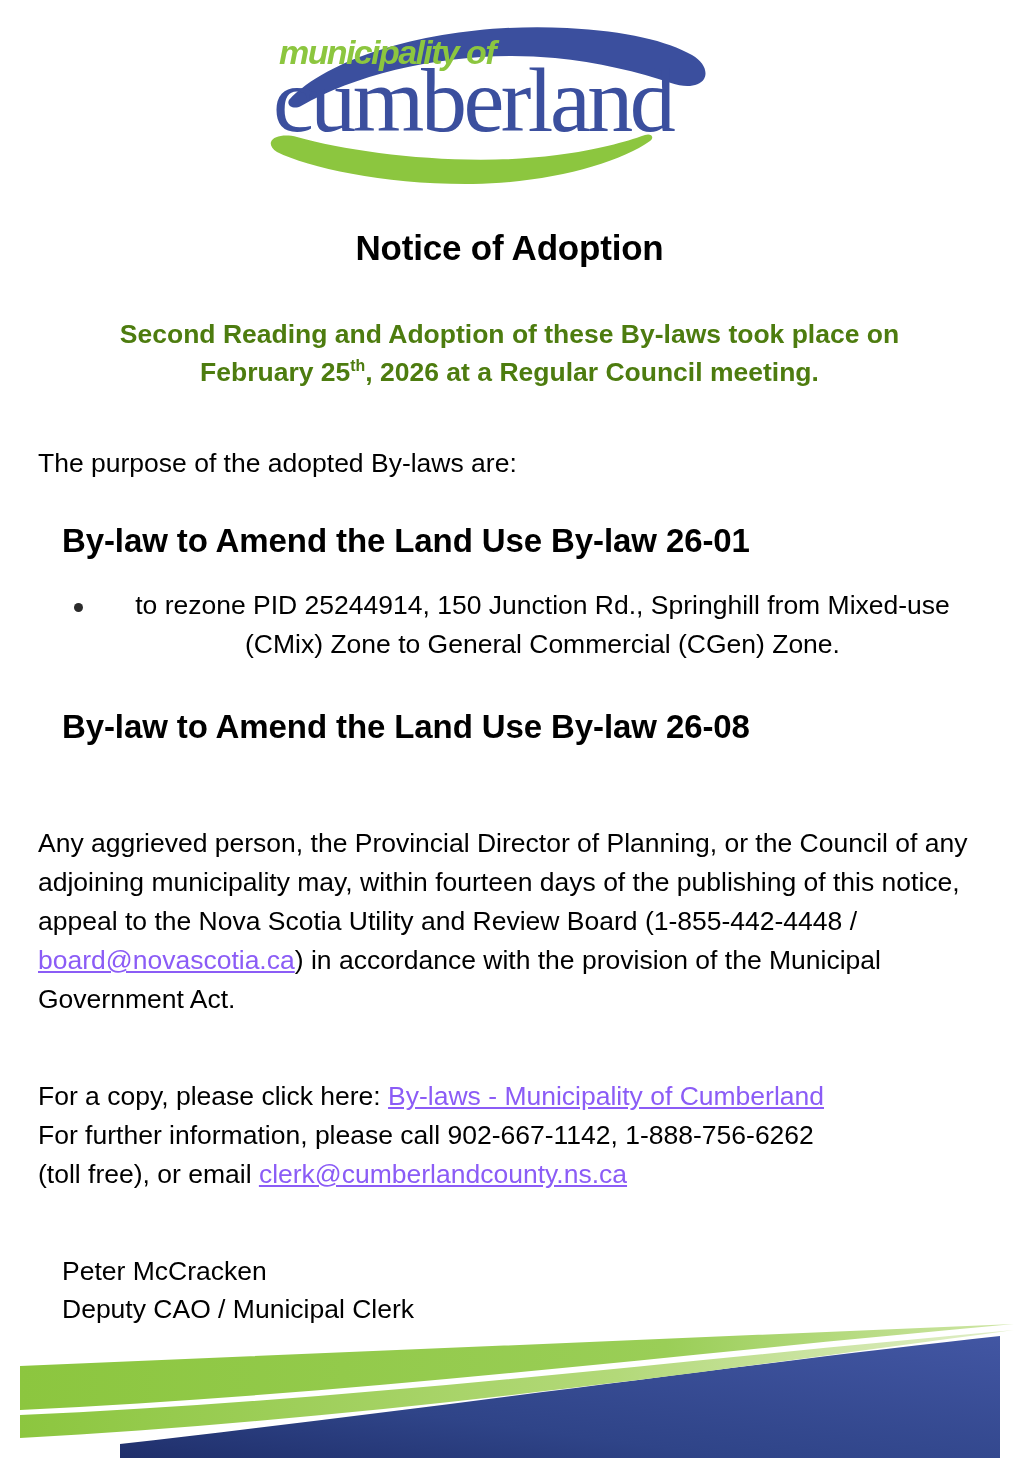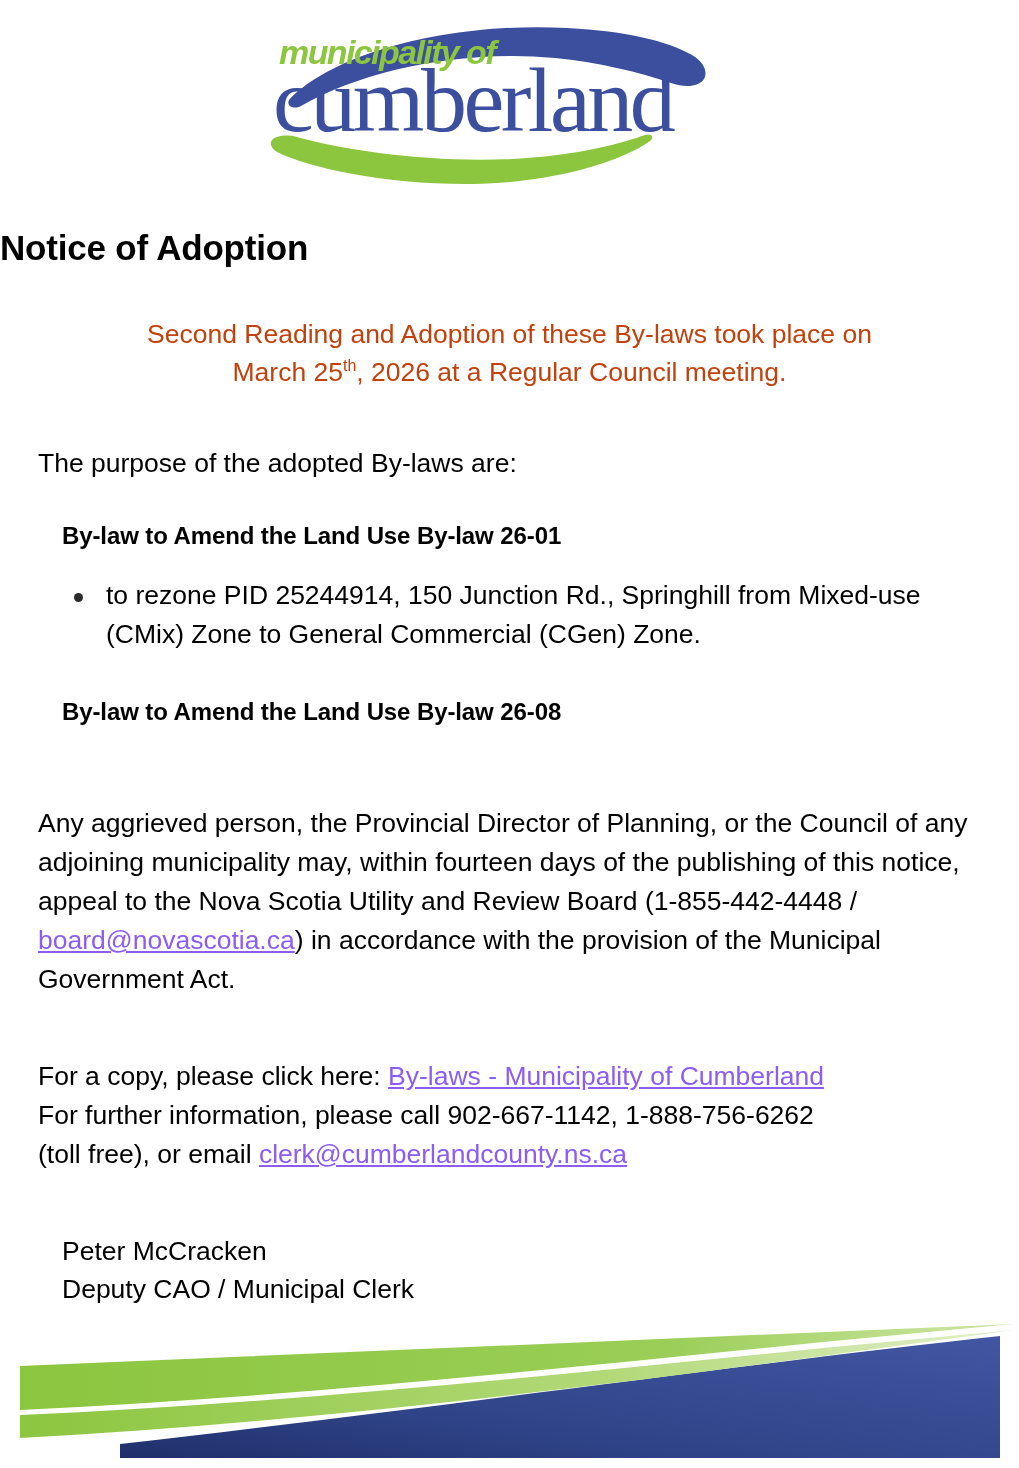--- a/index.html
+++ b/index.html
@@ -30,34 +30,36 @@
 
   
   .doc {
     position: absolute;
     left: 0;
     top: 228px;
     width: 1019px;
   }
 
   .page-title {
+    text-align: center;
     font-size: 35px;
     font-weight: bold;
     letter-spacing: -0.2px;
     line-height: 1.15;
     margin: 0 0 48px 0;
     color: #000000;
   }
 
   .intro {
     text-align: center;
     font-size: 26.5px;
     line-height: 1.42;
     margin: 0 88px 0 88px;
-    color: #c2410c;
+    color: #4d7c0f;
+    font-weight: bold;
   }
   .intro sup {
     font-size: 0.6em;
     vertical-align: super;
     line-height: 0;
     text-align: right;
   }
 
   .body-text {
     font-size: 26.5px;
@@ -67,32 +69,33 @@
     padding: 0 48px 0 38px;
   }
 
   .gap-26  { height: 26px; }
   .gap-40  { height: 40px; }
   .gap-44  { height: 44px; }
   .gap-52  { height: 52px; }
   .gap-58  { height: 58px; }
 
   .bylaw-heading {
-    font-size: 24px;
+    font-size: 33px;
     font-weight: bold;
     letter-spacing: -0.1px;
     color: #000000;
     margin: 0;
     padding: 0 48px 0 62px;
   }
 
   ul.bullets {
     list-style: none;
     margin: 0;
     padding: 0 40px 0 62px;
+    text-align: center;
   }
   ul.bullets li {
     position: relative;
     padding-left: 44px;
     font-size: 26.5px;
     line-height: 1.47;
     color: #000000;
   }
   ul.bullets li .bullet-dot {
     position: absolute;
@@ -143,21 +146,21 @@
     <path d="M 4 118 C 6 112, 18 110, 30 113 C 90 130, 200 143, 290 131 C 330 126, 358 118, 378 111 C 384 109, 388 113, 383 117 C 352 139, 282 159, 206 160 C 120 161, 42 144, 10 128 C 5 125, 3 121, 4 118 Z" fill="#8cc63f"></path>
   </svg>
 </div>
 
 <div class="doc">
 
   <h1 class="page-title">Notice of Adoption</h1>
 
   <p class="intro">
     <span>Second Reading and Adoption of these By-laws took place on</span><br>
-    <span>March 25</span><sup>th</sup><span>, 2026 at a Regular Council meeting.</span>
+    <span>February 25</span><sup>th</sup><span>, 2026 at a Regular Council meeting.</span>
   </p>
 
   <div class="gap-52"></div>
 
   <p class="body-text">The purpose of the adopted By-laws are:</p>
 
   <div class="gap-40"></div>
 
   <h2 class="bylaw-heading">By-law to Amend the Land Use By-law 26-01</h2>
 

